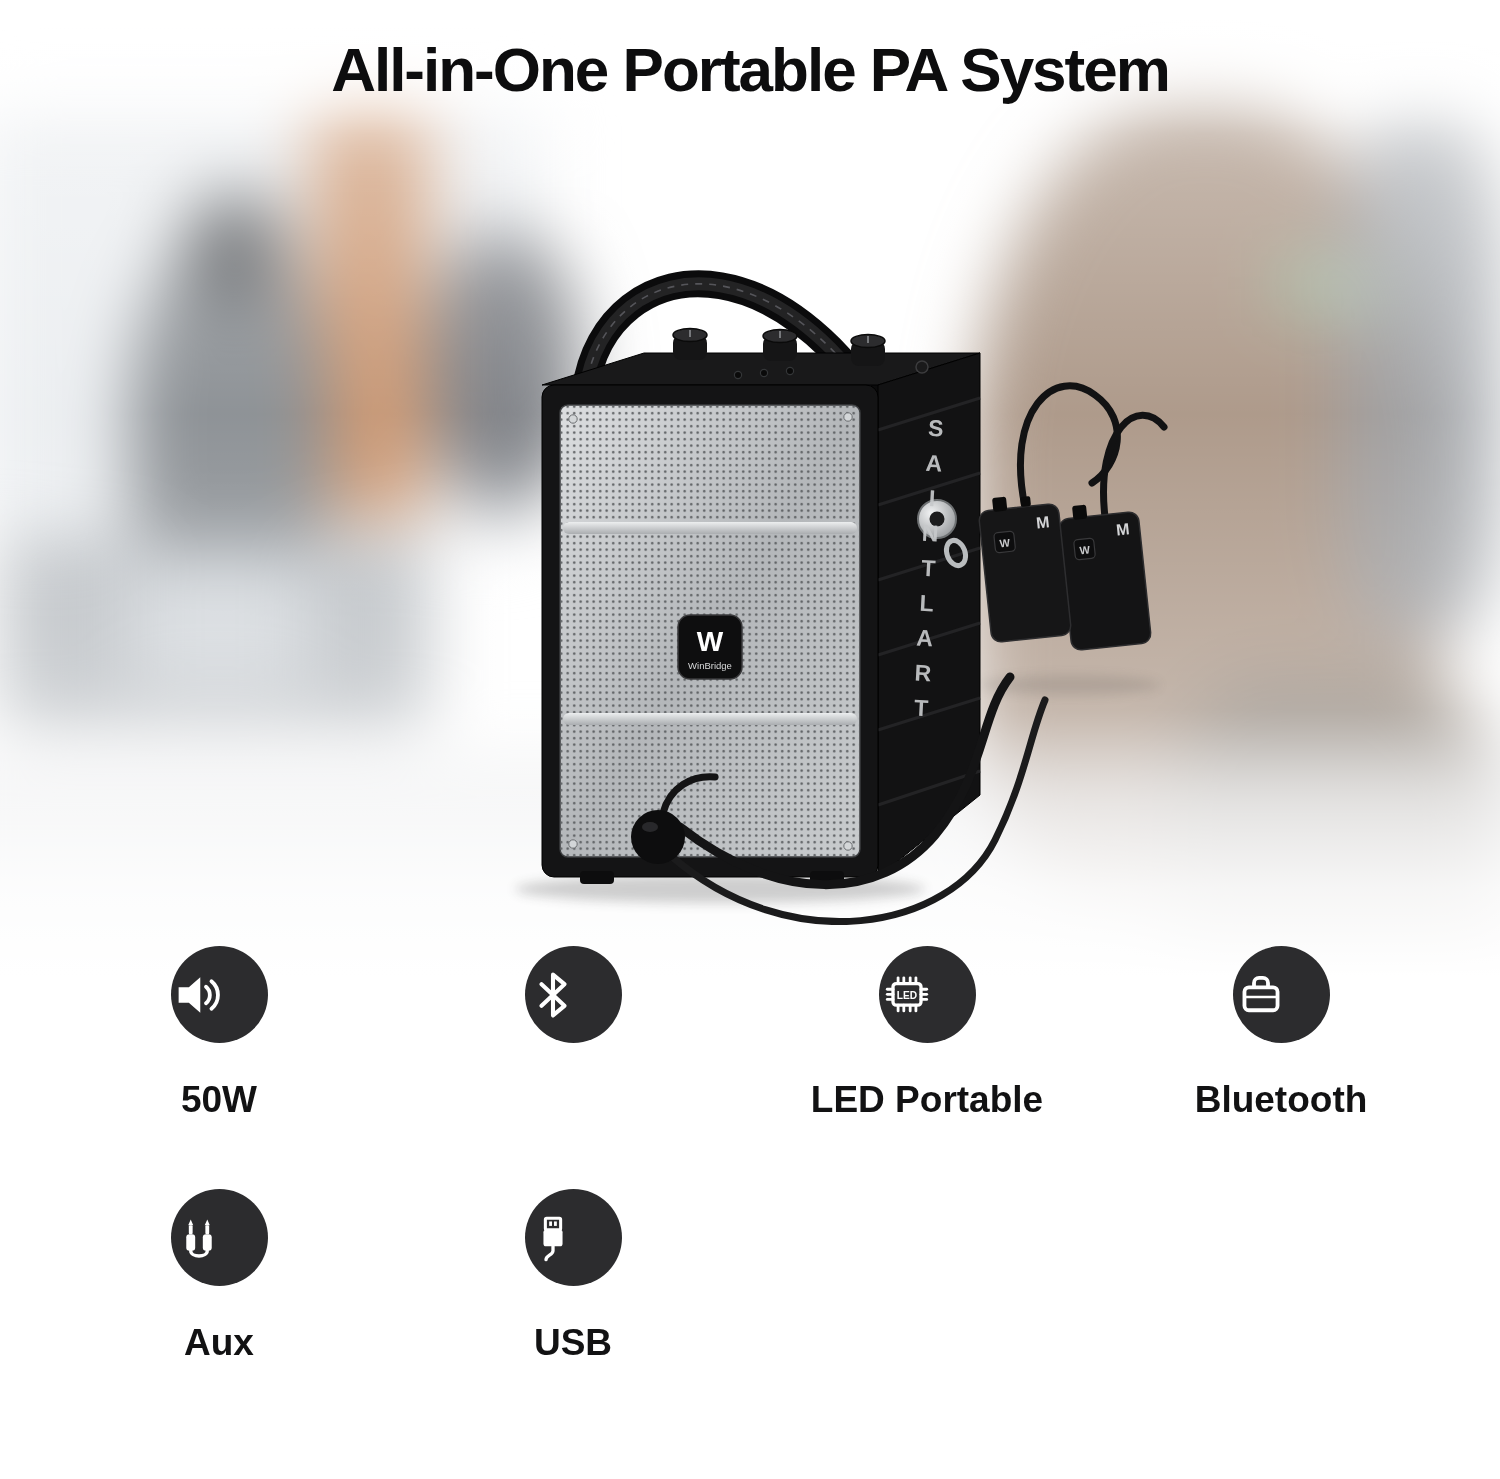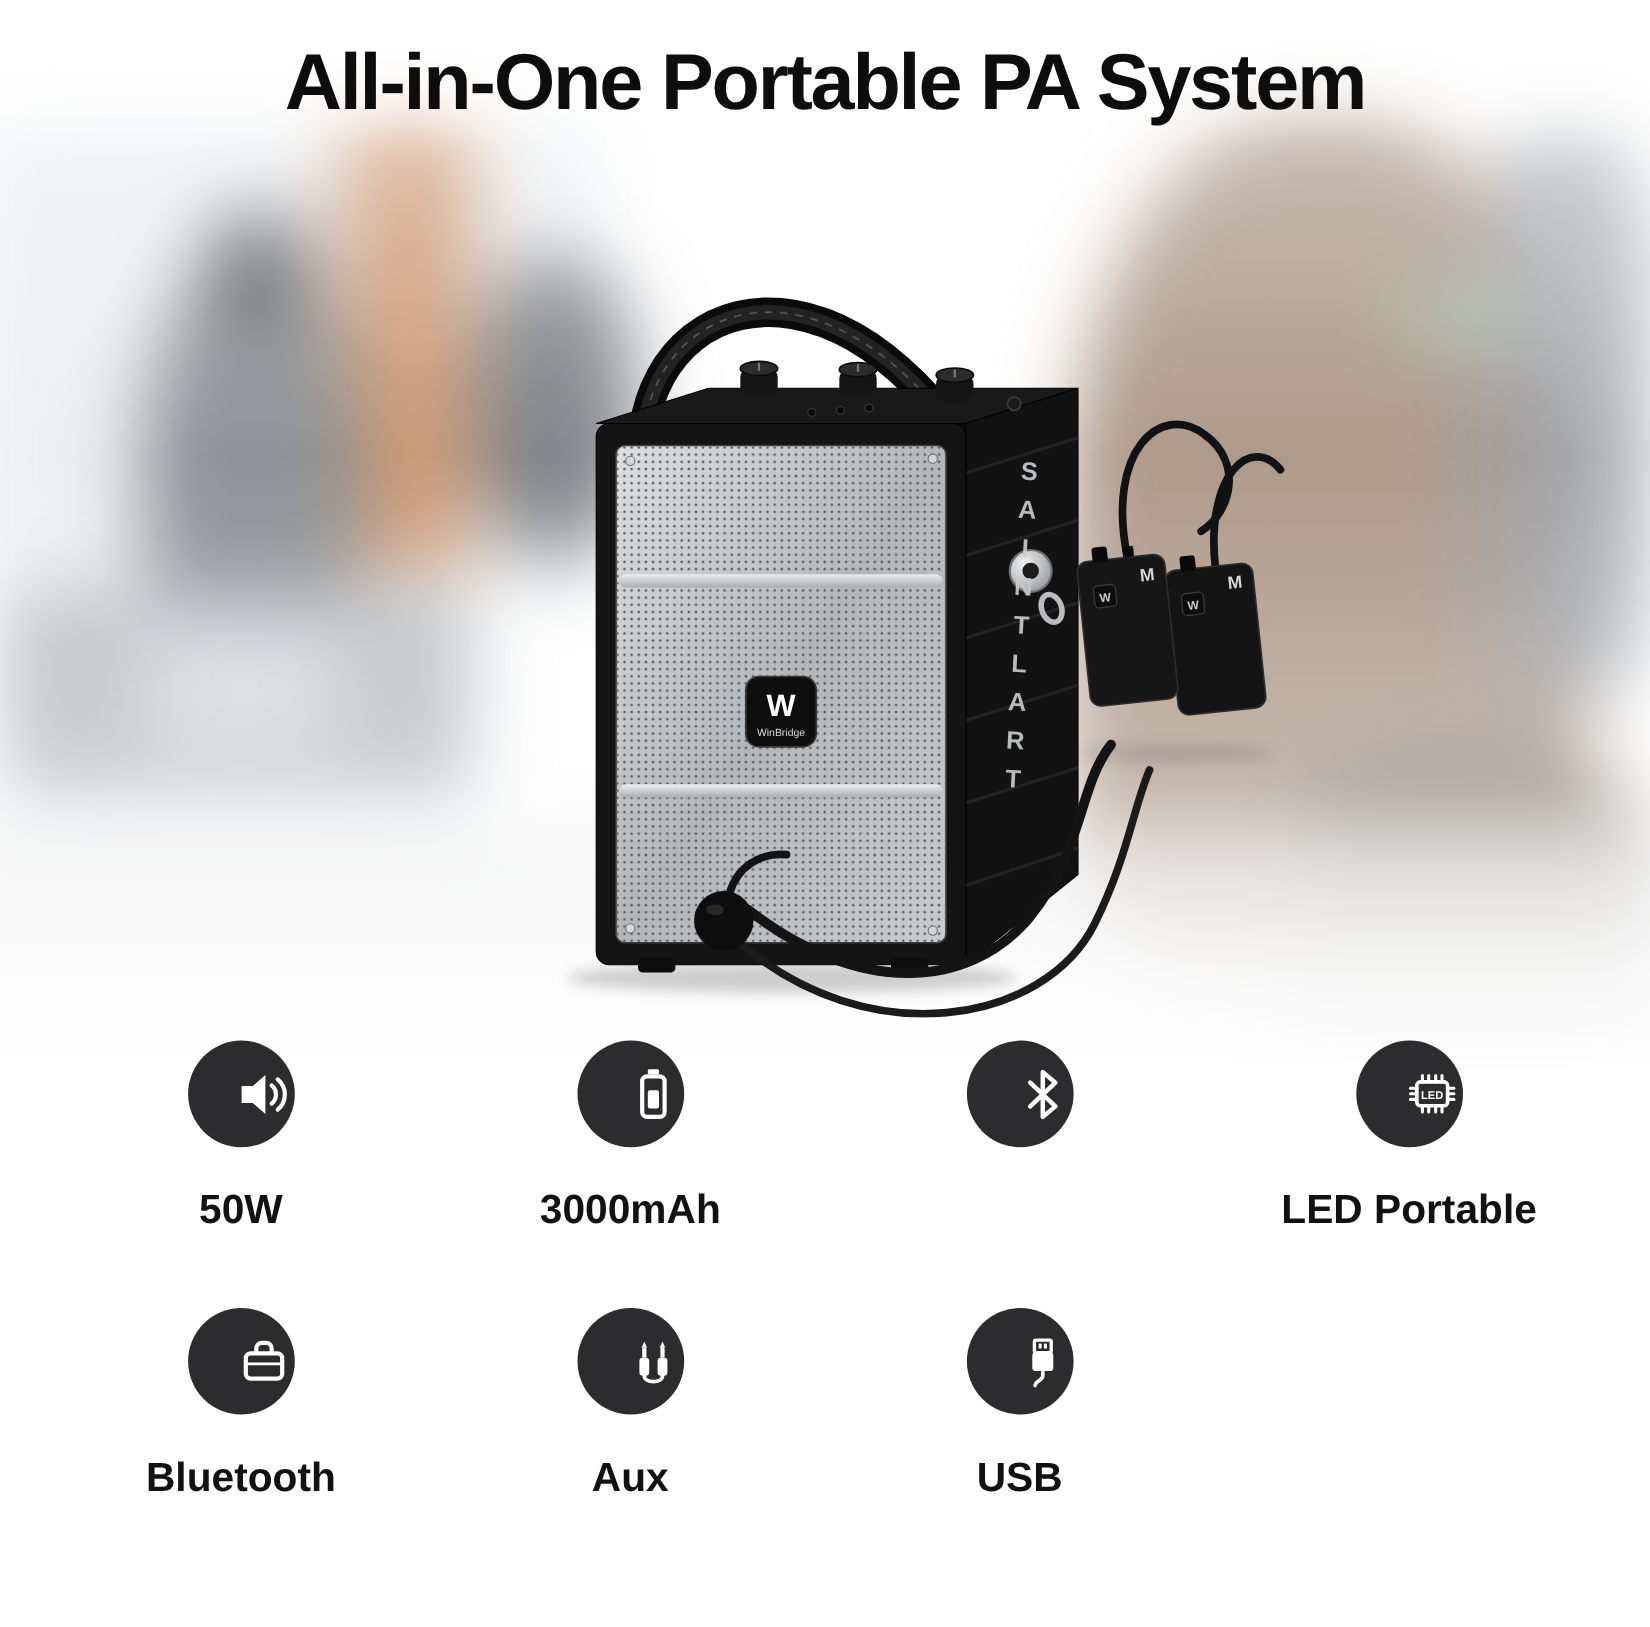--- a/index.html
+++ b/index.html
@@ -36,21 +36,21 @@
       rgba(255,255,255,0.14) 28%,
       rgba(255,255,255,0.38) 48%,
       rgba(255,255,255,0.88) 60%,
       #ffffff 66%, #ffffff 100%);
   }
 
   
   .title {
     position:absolute; top:34px; left:0; right:0;
     text-align:center;
-    font-size:72px; font-weight:bold; letter-spacing:-2px;
+    font-size:62px; font-weight:bold; letter-spacing:-2px;
     color:#0d0d0e;
   }
 
   
   .product-wrap { position:absolute; left:480px; top:215px; width:690px; height:710px; }
   .product-wrap svg { display:block; width:690px; height:710px; }
   .side-text {
     position:absolute; left:432px; top:200px; height:400px;
     writing-mode:vertical-rl; text-orientation:upright;
     font-size:23px; font-weight:bold; letter-spacing:9px;
@@ -61,21 +61,21 @@
   
   .features {
     position:absolute; top:946px; left:0; right:0;
     display:grid; grid-template-columns:repeat(4,1fr);
     row-gap:68px; padding:0 42px;
   }
   .feature { display:flex; flex-direction:column; align-items:center; gap:36px; }
   .icon-circle {
     width:97px; height:97px; border-radius:50%;
     background:#2c2c2e;
-    display:flex; align-items:center; justify-content:flex-end;
+    display:flex; align-items:center; justify-content:flex-start;
   }
   .icon-circle svg { width:56px; height:56px; }
   .feature-label {
     font-size:37px; font-weight:bold; color:#121213; white-space:nowrap;
   }
 </style>
 </head>
 <body>
 
 <div class="bg">
@@ -238,30 +238,20 @@
     <div class="icon-circle">
       <svg viewBox="0 0 44 44">
         <path d="M6 16h8l9-8v28l-9-8H6z" fill="#fff"></path>
         <path d="M27.5 15.5a8.5 8.5 0 010 13" stroke="#fff" stroke-width="3" fill="none" stroke-linecap="round"></path>
         <path d="M31.8 11.2a14 14 0 010 21.6" stroke="#fff" stroke-width="3" fill="none" stroke-linecap="round"></path>
       </svg>
     </div>
     <div class="feature-label">50W</div>
   </div>
 
-  <div class="feature">
-    <div class="icon-circle">
-      <svg viewBox="0 0 44 44">
-        <rect x="14" y="9" width="16" height="29" rx="3.5" stroke="#fff" stroke-width="3" fill="none"></rect>
-        <rect x="18" y="4" width="8" height="3.5" rx="1" fill="#fff"></rect>
-        <rect x="18" y="19" width="8" height="13" rx="1.5" fill="#fff"></rect>
-      </svg>
-    </div>
-    <div class="feature-label">3000mAh</div>
-  </div>
 
   <div class="feature">
     <div class="icon-circle">
       <svg viewBox="0 0 44 44">
         <path d="M13 13.5l18 17L22 38V6l9 7.5-18 17" stroke="#fff" stroke-width="3.2" fill="none" stroke-linejoin="round" stroke-linecap="round"></path>
       </svg>
     </div>
   </div>
 
 

